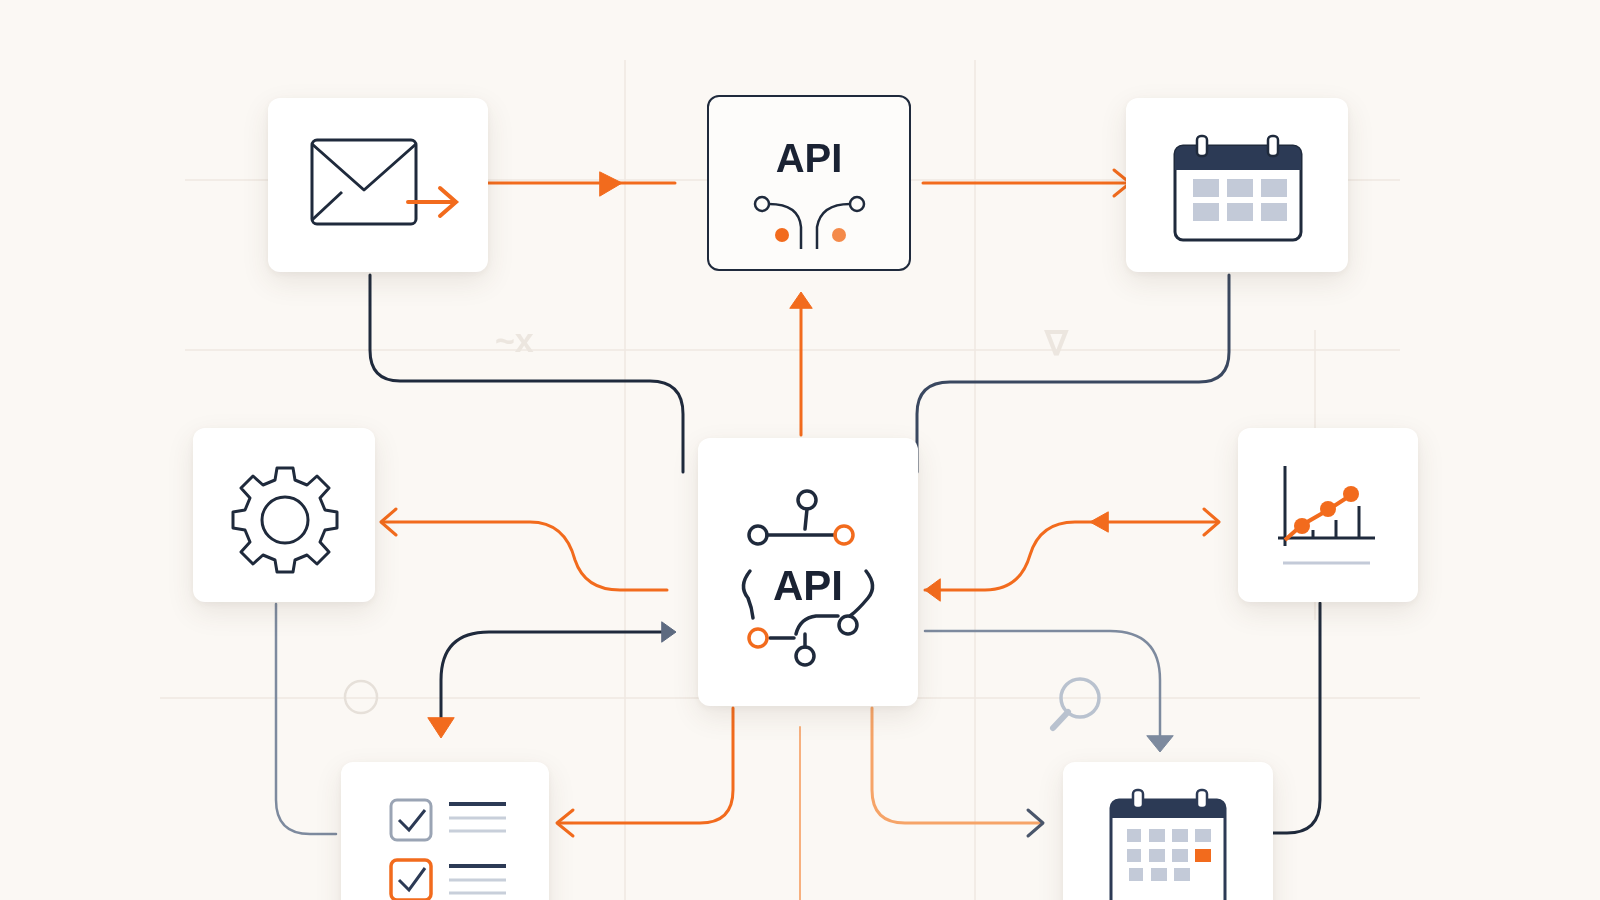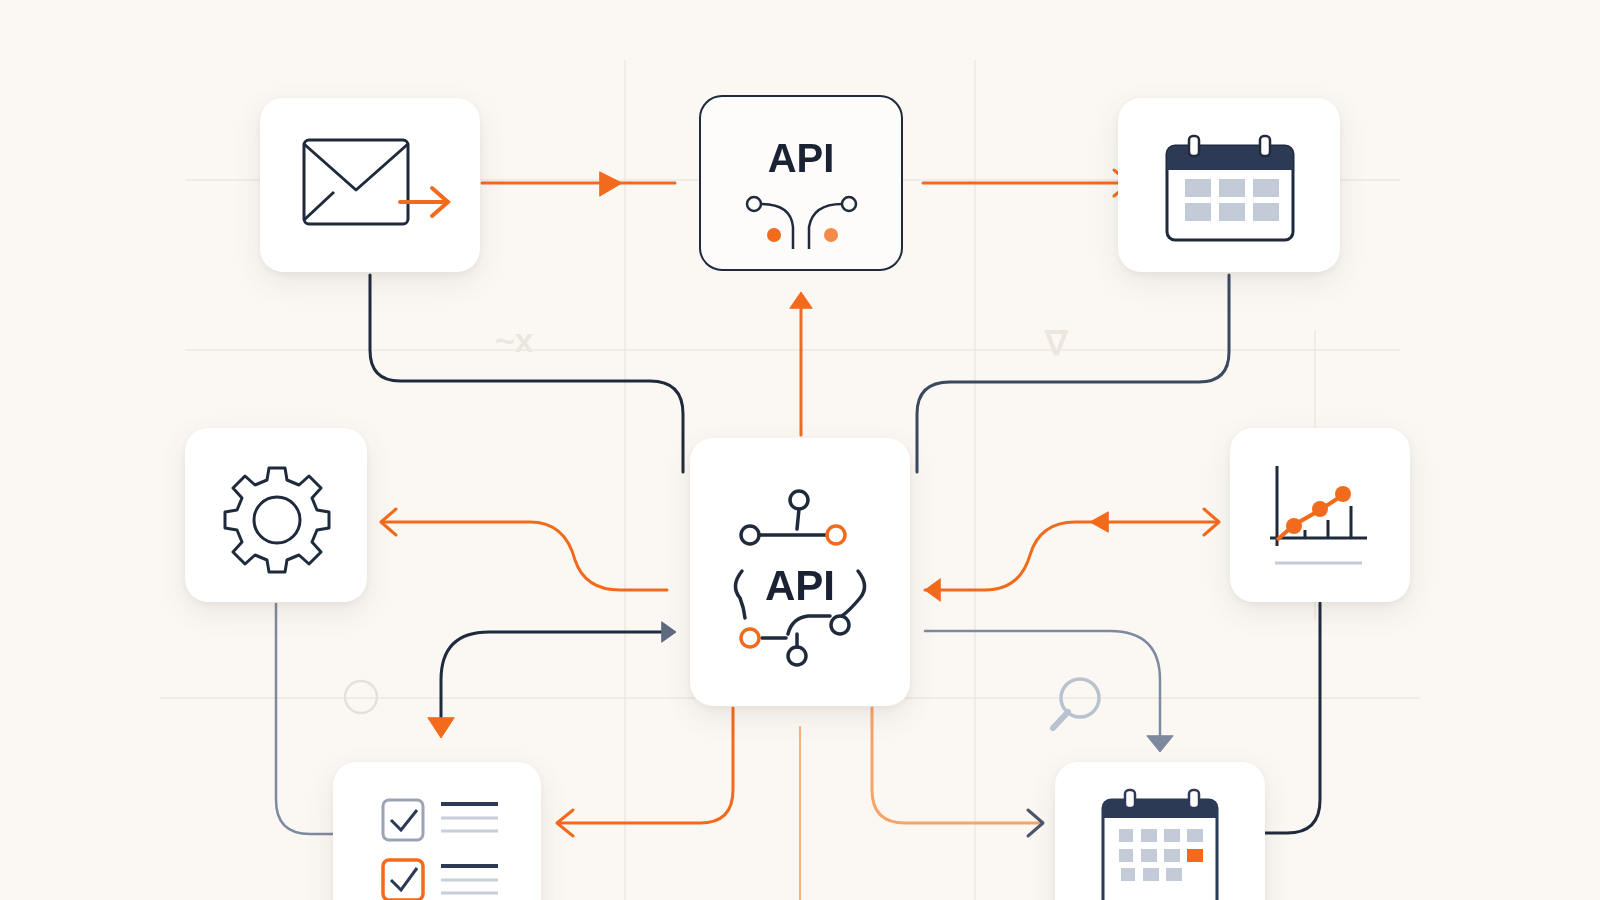--- a/index.html
+++ b/index.html
@@ -1,18 +1,18 @@
 <!DOCTYPE html>
 <html><head>
 <meta charset="utf-8">
 <style>
   html,body{margin:0;padding:0;}
   body{width:1600px;height:900px;overflow:hidden;background:#fbf8f4;font-family:"Liberation Sans",sans-serif;position:relative;}
   .grid{position:absolute;inset:0;}
-  .card{position:absolute;background:#fff;border-radius:23px;box-shadow:0 10px 28px rgba(80,60,40,0.10),0 2px 6px rgba(80,60,40,0.05);}
+  .card{position:absolute;background:#fff;border-radius:12px;box-shadow:0 10px 28px rgba(80,60,40,0.10),0 2px 6px rgba(80,60,40,0.05);margin-left:8px;}
   .card.outlined{border:2.5px solid #1f2a3c;box-shadow:none;background:#fdfcfa;}
   svg.wires{position:absolute;inset:0;}
   .api-text{font-weight:700;fill:#1a2233;font-family:"Liberation Sans",sans-serif;}
   .card svg{position:absolute;left:0;top:0;}
 </style>
 </head>
 <body>
 
 <svg class="grid" width="1600" height="900">
   <g stroke="#efe9e2" stroke-width="1.5">

